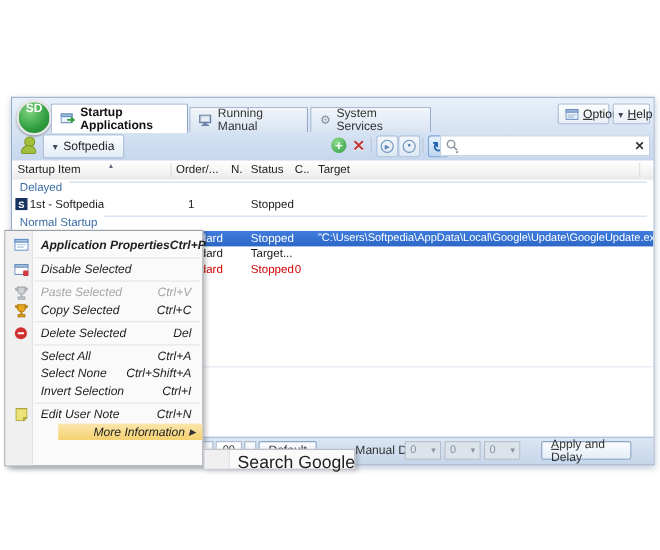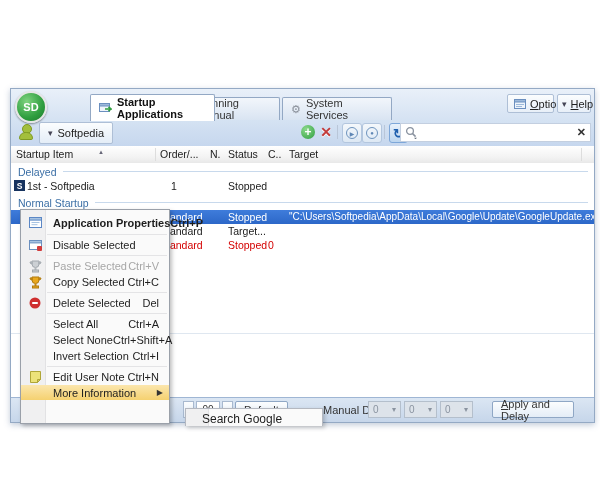--- a/index.html
+++ b/index.html
@@ -7,21 +7,21 @@
   .stage{position:absolute;left:0;top:0;width:600px;height:500px;}
 
   
   .win{position:absolute;left:10px;top:88px;width:583px;height:333px;background:#fff;
        border:1px solid #94a9c4;box-shadow:0 2px 6px rgba(120,140,170,.45);}
   .hdr{position:absolute;left:0;top:0;width:100%;height:57px;
        background:linear-gradient(#e9f0f9,#d3e1f2 60%,#c6d7ee);border-bottom:1px solid #c2d2e8;}
   .logo{position:absolute;left:4px;top:2px;width:28px;height:28px;border-radius:50%;
         background:radial-gradient(circle at 35% 30%,#7fd37f,#2f9e3f 60%,#1b7a2c);
         border:2px solid #e6e6e6;box-shadow:0 1px 2px rgba(0,0,0,.4);
-        color:#fff;font-weight:bold;font-size:11px;display:flex;align-items:center;justify-content:center;}
+        color:#fff;font-weight:bold;font-size:11px;display:flex;align-items:flex-start;justify-content:center;}
   .tab{position:absolute;top:8px;height:23px;border:1px solid #93a8c4;border-bottom:none;
        background:linear-gradient(#f2f6fb,#d9e4f2);display:flex;align-items:center;gap:5px;
        padding:0 8px;font-size:11px;color:#333;box-sizing:border-box;border-radius:2px 2px 0 0;}
   .tab.active{top:5px;height:27px;background:#fff;font-weight:bold;color:#111;z-index:2;}
   .winbtn{position:absolute;top:5px;height:19px;border:1px solid #aebfd6;border-radius:2px;
           background:linear-gradient(#fbfdfe,#e8eff8);font-size:11px;color:#222;
           display:flex;align-items:center;gap:4px;padding:0 6px;box-sizing:border-box;}
   .ul{text-decoration:underline;}
 
   
@@ -48,21 +48,21 @@
 
   
   .cols{position:absolute;left:0;top:57px;width:100%;height:17px;
         background:linear-gradient(#ffffff,#f2f2f2 70%,#e8e8e8);border-bottom:1px solid #c6c6c6;font-size:10.5px;color:#222;}
   .colcell{position:absolute;top:2px;white-space:nowrap;}
   .colsep{position:absolute;top:2px;width:1px;height:13px;background:#ddd;}
   .sortglyph{font-size:7px;color:#667;position:relative;top:-4px;margin-left:26px;}
 
   
   .list{position:absolute;left:0;top:74px;width:100%;height:235px;background:#fff;overflow:hidden;font-size:10.5px;}
-  .group{position:absolute;left:7px;height:13px;color:#3a6ea5;white-space:nowrap;display:flex;align-items:center;width:570px;}
+  .group{position:absolute;left:7px;height:13px;color:#3a6ea5;white-space:nowrap;display:flex;width:570px;}
   .group .gline{flex:1;height:1px;background:#c8d9ec;margin-left:6px;}
   .row{position:absolute;left:0;width:100%;height:14px;color:#1a1a1a;}
   .row.sel{background:linear-gradient(#3f7cdb,#2c67c8);color:#fff;}
   .cell{position:absolute;top:1px;white-space:nowrap;}
   .c-name{left:16px;}
   .c-order{left:149px;}
   .c-status{left:217px;}
   .c-c{left:257px;}
   .c-target{left:278px;font-size:10px;}
   .red{color:#d40000;}
@@ -74,52 +74,52 @@
   .bbar{position:absolute;left:0;bottom:0;width:100%;height:24px;background:linear-gradient(#dbe6f3,#c6d6ea);
         border-top:1px solid #9fb6d4;font-size:11px;color:#333;}
   .bb{position:absolute;top:3px;height:17px;box-sizing:border-box;display:flex;align-items:center;justify-content:center;}
   .minibtn{border:1px solid #a8b9cf;background:linear-gradient(#fbfdfe,#e4edf7);font-size:10px;width:11px;}
   .spinbox{border:1px solid #a8b9cf;background:#fff;width:24px;font-size:10px;}
   .btn{border:1px solid #8fa7c5;border-radius:2px;background:linear-gradient(#fbfdfe,#e4edf7);padding:0 8px;justify-content:center;}
   .lbl{background:transparent;}
   .ddl{border:1px solid #b4bfcc;background:#dde3ea;color:#8a93a0;width:33px;justify-content:space-between;padding:0 4px;font-size:10px;}
 
   
-  .menu{position:absolute;left:20px;top:209px;width:150px;height:215px;background:#fafafa;
-        border:1px solid #9aa0a9;box-shadow:2px 2px 4px rgba(0,0,0,.25);z-index:10;box-sizing:border-box;}
+  .menu{position:absolute;left:4px;top:209px;width:181px;height:215px;background:#fafafa;
+        border:1px solid #9aa0a9;box-shadow:2px 2px 4px rgba(0,0,0,.25);z-index:10;box-sizing:border-box;font-style:italic;}
   .gutter{position:absolute;left:0;top:0;width:24px;height:100%;background:#f0f0f1;border-right:1px solid #e2e2e4;}
   .mi{position:relative;height:16px;display:flex;align-items:center;font-size:11px;color:#1e1e1e;padding-left:4px;}
   .mi .mico{width:20px;display:flex;align-items:center;justify-content:center;margin-right:8px;flex:none;}
   .mi .mlabel{flex:1;white-space:nowrap;}
   .mi .mshort{margin-right:10px;color:#1e1e1e;white-space:nowrap;}
   .mi.bold{height:19px;font-weight:bold;}
   .mi.dis .mlabel,.mi.dis .mshort{color:#a7a7a7;}
-  .mi.hl{background:linear-gradient(#fbe6ad,#f5d170);height:15px;}
+  .mi.hl{background:linear-gradient(#fbe6ad,#f5d170);height:15px;margin-left:48px;}
   .mi .subarrow{margin-right:6px;font-size:8px;color:#333;}
   .msep{height:1px;background:#e4e4e6;margin:2px 2px 2px 26px;}
 
   
   .submenu{position:absolute;left:185px;top:408px;width:138px;height:18px;background:#fafafa;
            border:1px solid #b4b8c0;border-bottom:none;box-shadow:2px 2px 4px rgba(0,0,0,.2);z-index:11;box-sizing:border-box;}
   .submenu .sgutter{position:absolute;left:0;top:0;width:22px;height:100%;background:#f0f0f1;border-right:1px solid #e2e2e4;}
-  .smi{position:absolute;left:16px;top:3px;font-size:12px;color:#1e1e1e;white-space:nowrap;}
+  .smi{position:absolute;left:30px;top:3px;font-size:16px;color:#1e1e1e;white-space:nowrap;}
   svg{display:block;}
 </style>
 </head>
 <body>
 
 <div class="stage">
   <div class="win">
 
     <div class="hdr">
       <div class="logo">
           <span>SD</span>
         </div>
 
-      <div class="tab active" style="left:35px;width:125px;margin-left:44px;">
+      <div class="tab active" style="left:35px;width:125px;">
         <span>
           <svg width="13" height="11" viewBox="0 0 13 11">
               <rect x="0.5" y="0.5" width="10" height="8" fill="#eef4fb" stroke="#6b8fbf"></rect>
               <rect x="0.5" y="0.5" width="10" height="2.5" fill="#9db9da" stroke="#6b8fbf"></rect>
               <path d="M6 6 L12 6 L9.5 3.8 M12 6 L9.5 8.2" stroke="#2f9e3f" stroke-width="1.6" fill="none"></path>
             </svg>
         </span>
         <span>Startup Applications</span>
       </div>
       <div class="tab" style="left:161px;width:108px;">

